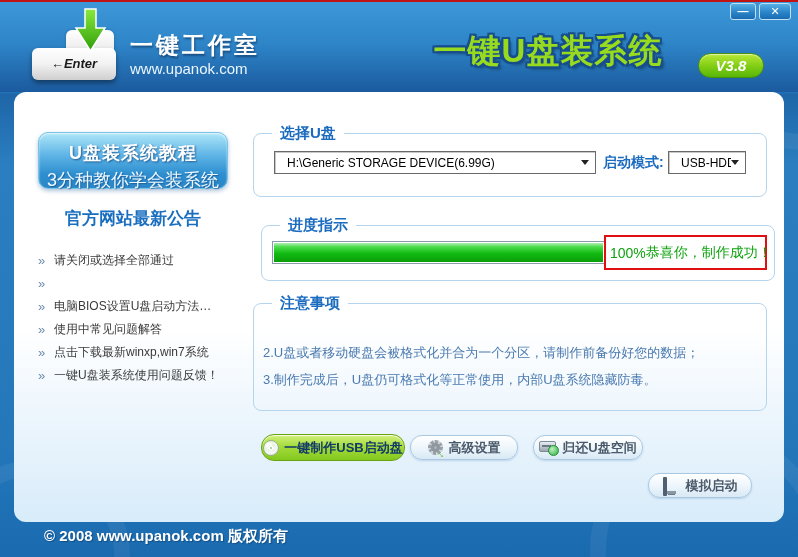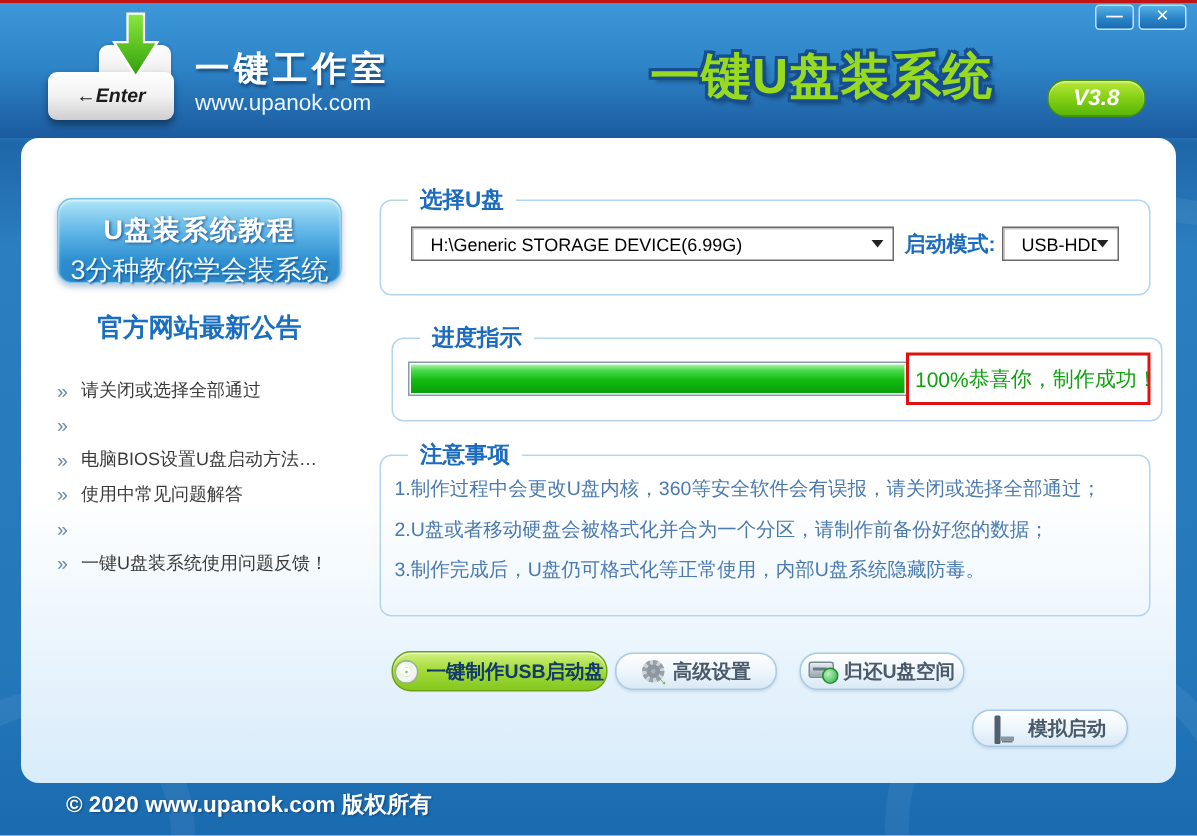--- a/index.html
+++ b/index.html
@@ -199,20 +199,21 @@
   <div class="link-row">
     <span class="link-bullet">»</span>
     <span class="link-text">电脑BIOS设置U盘启动方法…</span>
   </div>
   <div class="link-row">
     <span class="link-bullet">»</span>
     <span class="link-text">使用中常见问题解答</span>
   </div>
   <div class="link-row">
     <span class="link-bullet">»</span>
+    <span class="link-text">点击下载最新winxp,win7系统</span>
   </div>
   <div class="link-row">
     <span class="link-bullet">»</span>
     <span class="link-text">一键U盘装系统使用问题反馈！</span>
   </div>
 </div>
 
 <div class="fs" id="fs-select">
   <div class="fs-legend">选择U盘</div>
   <div class="combo" id="combo-device">
@@ -232,21 +233,20 @@
     <div class="pfill" style="width: 100%;"></div>
   </div>
   <div class="result-box">
     <span class="result-pct">100%</span>
     <span class="result-msg">恭喜你，制作成功！</span>
   </div>
 </div>
 
 <div class="fs" id="fs-notice">
   <div class="fs-legend">注意事项</div>
-  <div class="notice-line" id="notice-0">1.制作过程中会更改U盘内核，360等安全软件会有误报，请关闭或选择全部通过；</div>
   <div class="notice-line" id="notice-1">2.U盘或者移动硬盘会被格式化并合为一个分区，请制作前备份好您的数据；</div>
   <div class="notice-line" id="notice-2">3.制作完成后，U盘仍可格式化等正常使用，内部U盘系统隐藏防毒。</div>
 </div>
 
 <div class="btn-green">
   <span class="icon-cd"></span>
   <span>一键制作USB启动盘</span>
 </div>
 <div class="btn-light" id="btn-advanced">
   <span class="icon-gear">
@@ -256,13 +256,13 @@
 </div>
 <div class="btn-light" id="btn-restore">
   <span class="icon-drive"></span>
   <span>归还U盘空间</span>
 </div>
 <div class="btn-light" id="btn-simulate">
   <span class="icon-monitor"><span class="scr"></span></span>
   <span>模拟启动</span>
 </div>
 
-<div class="footer-text">© 2020 www.upanok.com  版权所有</div>
+<div class="footer-text">© 2008 www.upanok.com  版权所有</div>
 
 </body></html>

